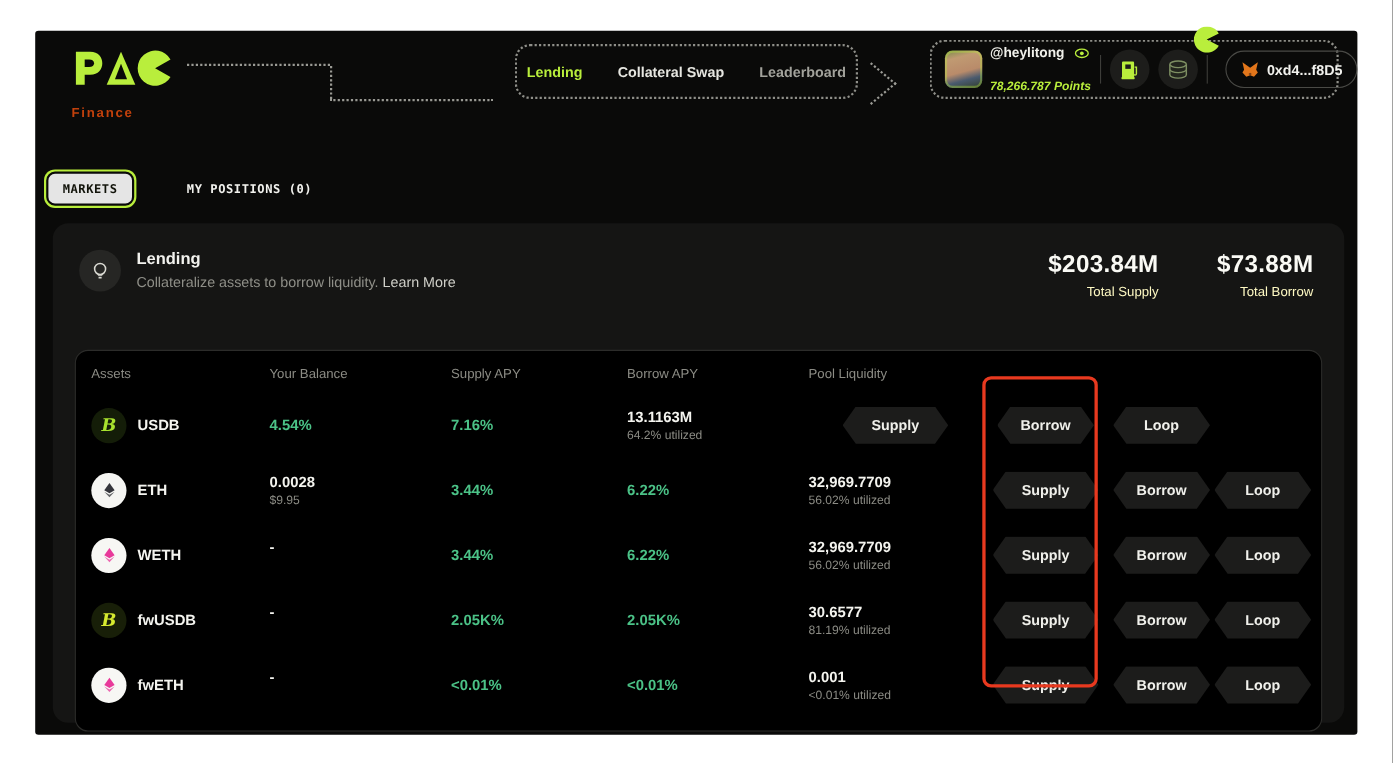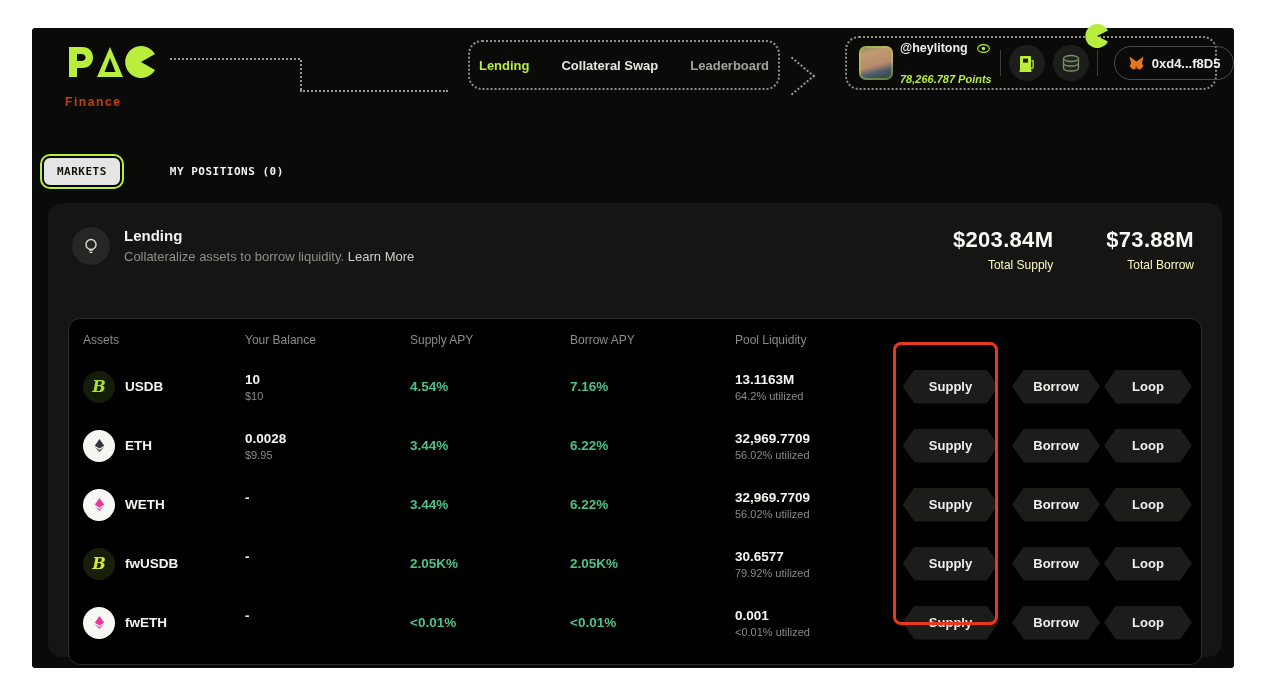--- a/index.html
+++ b/index.html
@@ -206,24 +206,20 @@
       </div>
       <div class="t-body">
   <div class="trow">
     <div class="asset-cell">
       <div class="asset-icon icon-usdb">
         <span class="b-letter">B</span>
 
       </div>
       <span class="asset-name">USDB</span>
     </div>
-    <div>
-      <div class="bal-main">10</div>
-      <div class="bal-sub">$10</div>
-    </div>
     <div class="apy">4.54%</div>
     <div class="apy">7.16%</div>
     <div>
       <div class="liq-main">13.1163M</div>
       <div class="liq-sub">64.2% utilized</div>
     </div>
     <button class="action-btn">Supply</button>
     <button class="action-btn small">Borrow</button>
     <button class="action-btn small">Loop</button>
   </div>
@@ -289,21 +285,21 @@
       <span class="asset-name">fwUSDB</span>
     </div>
     <div>
       <div class="bal-main">-</div>
       <div class="bal-sub"></div>
     </div>
     <div class="apy">2.05K%</div>
     <div class="apy">2.05K%</div>
     <div>
       <div class="liq-main">30.6577</div>
-      <div class="liq-sub">79.92% utilized</div>
+      <div class="liq-sub">81.19% utilized</div>
     </div>
     <button class="action-btn">Supply</button>
     <button class="action-btn small">Borrow</button>
     <button class="action-btn small">Loop</button>
   </div>
 
   <div class="trow">
     <div class="asset-cell">
       <div class="asset-icon icon-fweth">
 

